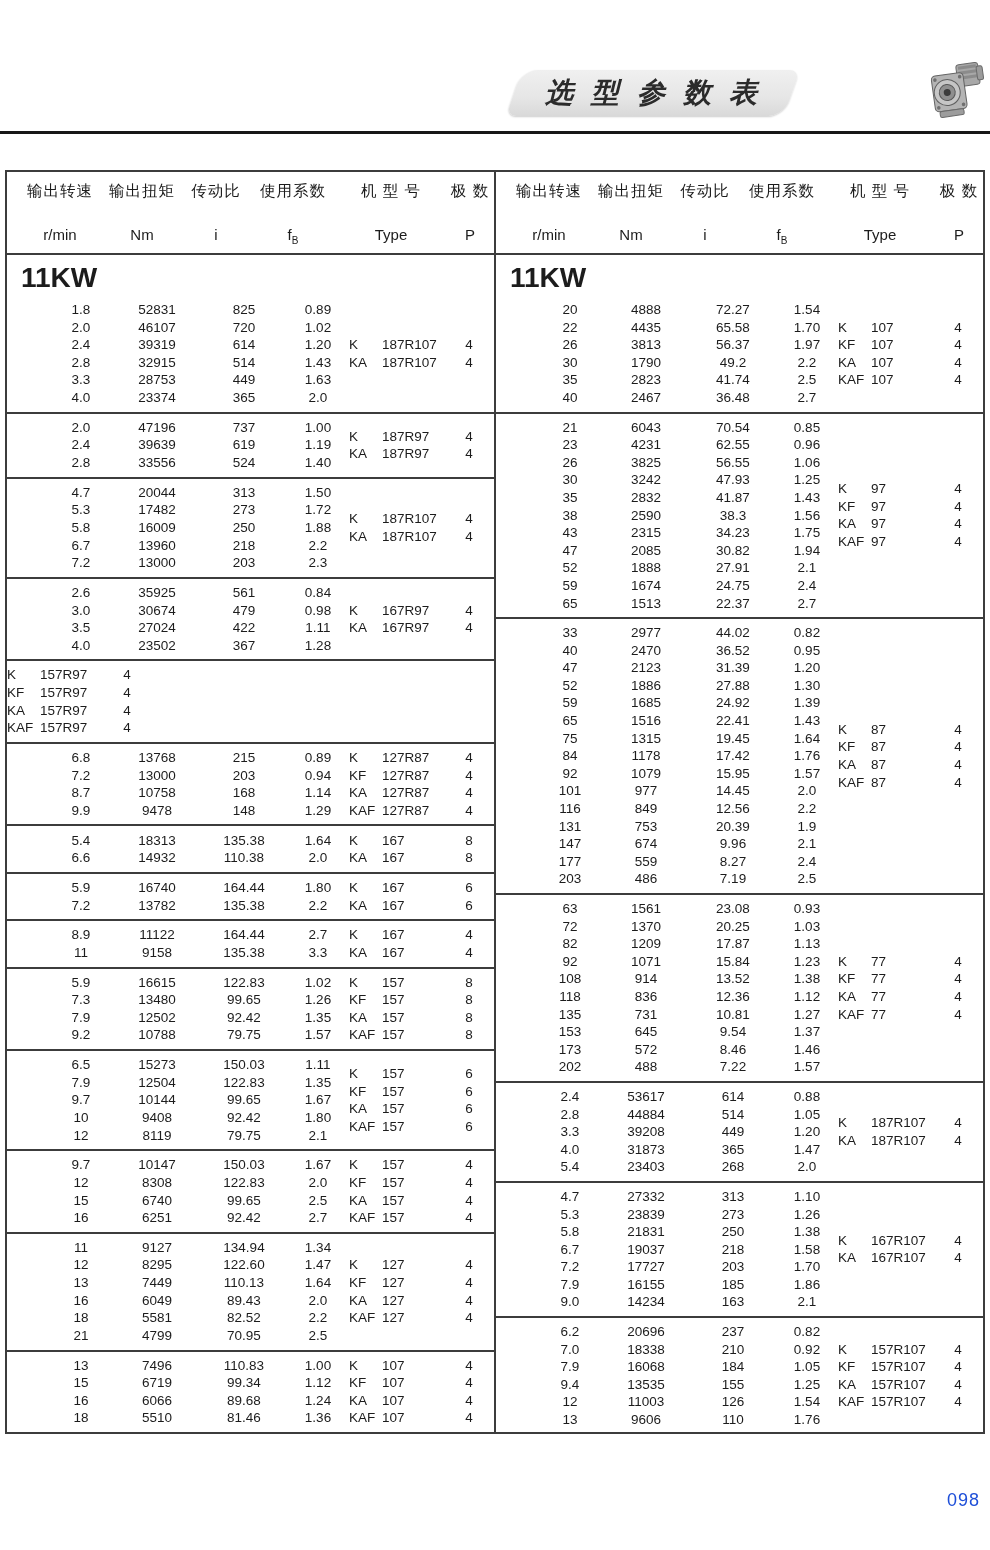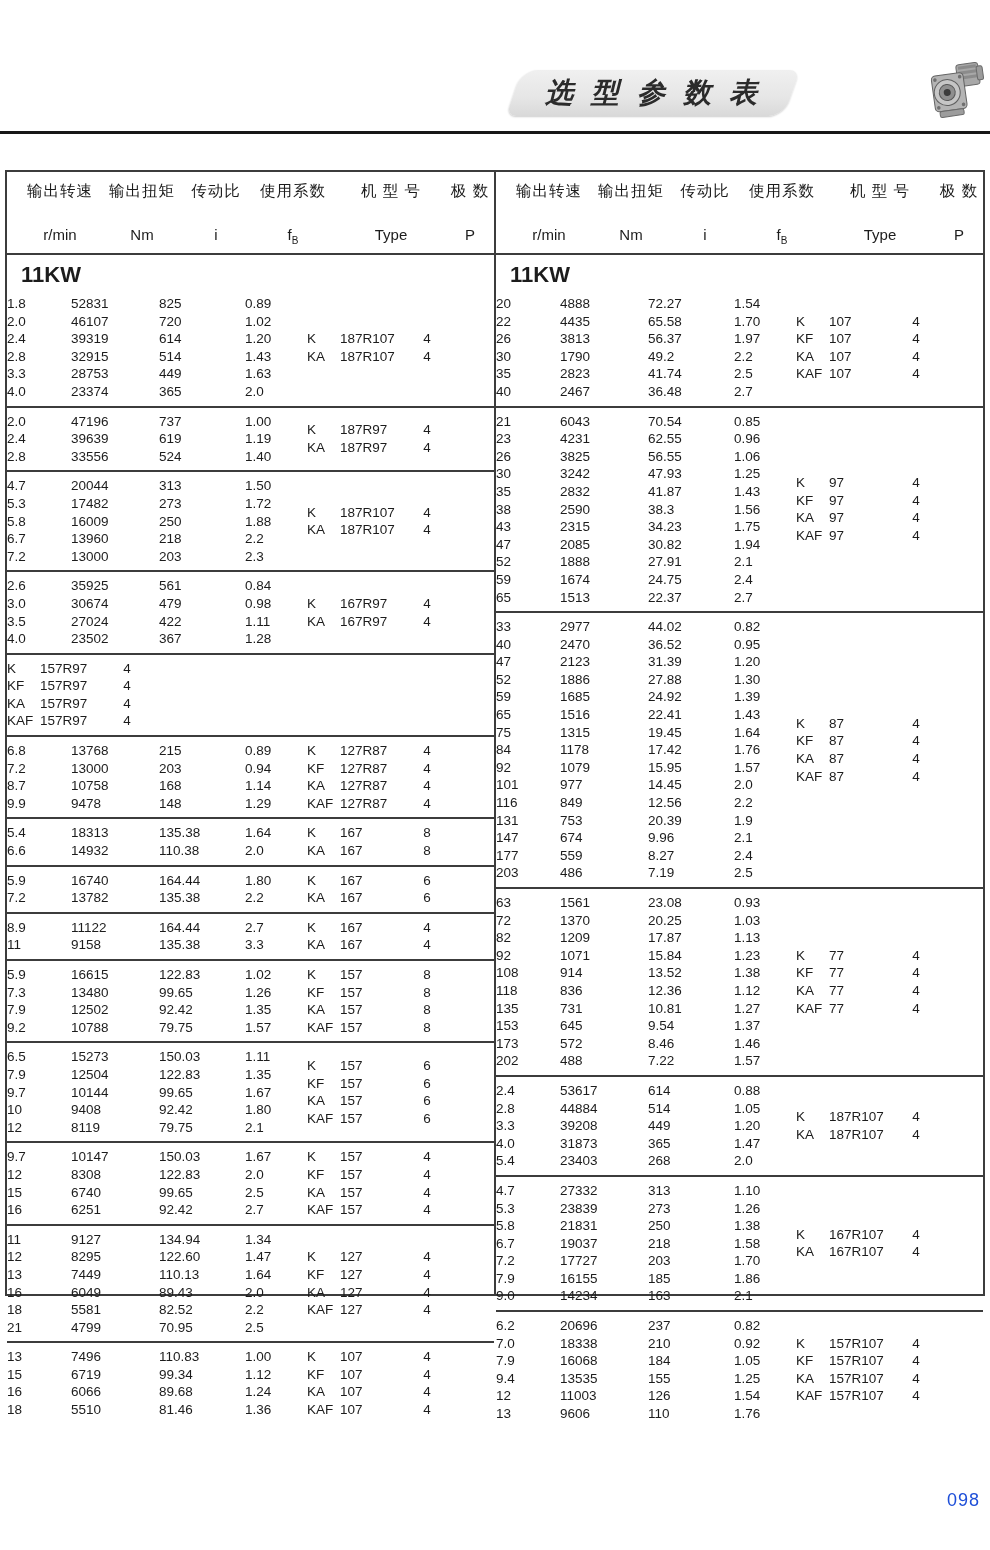--- a/index.html
+++ b/index.html
@@ -12,38 +12,38 @@
             background:linear-gradient(180deg,#f0f0f0 0%,#e6e6e6 60%,#d9d9d9 100%);
             transform:skewX(-19deg); border-radius:16px 10px 16px 10px;
             box-shadow:0 1px 2px rgba(0,0,0,0.2); }
   .banner-text { display:block; height:46px; line-height:46px; transform:skewX(19deg);
                  text-align:center; font-style:italic; font-weight:bold; font-size:28px;
                  letter-spacing:18px; padding-left:14px; color:#2b2b2b; white-space:nowrap; }
   .motor { position:absolute; right:3px; top:57px; }
   .top-rule { height:3px; background:#171717; }
 
   
-  .ptable { margin:36px 5px 0 5px; height:1126px; border:2px solid #3c3c3c;
+  .ptable { margin:36px 5px 0 5px; height:1264px; border:2px solid #3c3c3c;
             display:flex; box-sizing:border-box; }
   .half { flex:1 1 0; display:flex; flex-direction:column; min-width:0; }
   .half.left { border-right:2px solid #3c3c3c; }
 
   .col-header { display:grid; grid-template-columns:86px 78px 70px 84px 112px 46px;
                 padding:9px 0 7px 10px; border-bottom:2px solid #3c3c3c; flex:0 0 auto; }
   .ch-cell { text-align:center; white-space:nowrap; }
   .ch-cn { font-size:15.5px; letter-spacing:1px; }
   .ch-unit { font-size:15px; margin-top:24px; }
   .ch-unit sub { font-size:10px; }
 
-  .section-label { font-weight:bold; font-size:22px; padding:7px 0 2px 14px; flex:0 0 auto; }
+  .section-label { font-weight:bold; font-size:28px; padding:7px 0 2px 14px; flex:0 0 auto; }
   .sec-border { border-top:2px solid #3c3c3c; }
 
   .group { flex:1 1 auto; display:flex; align-items:center; padding:5px 0; }
   .group + .group { border-top:2px solid #3c3c3c; }
-  .grows { display:grid; grid-template-columns:64px 88px 86px 62px; flex:0 0 auto; }
+  .grows { display:grid; grid-template-columns:64px 88px 86px 62px; margin-left:42px; flex:0 0 auto;text-align:center; }
   .grows span { font-size:13.5px; line-height:17.6px; white-space:nowrap; }
   .gtypes { display:flex; flex-direction:column; justify-content:center; flex:0 0 auto; }
   .tline { display:flex; line-height:17.6px; font-size:13.5px; white-space:nowrap; }
   .tk { width:33px; }
   .tm { width:70px; }
   .tp { width:34px; text-align:center; }
 
   .footer { position:absolute; right:10px; top:1490px; font-size:18px; letter-spacing:1px; color:#1d4ed8; }
 </style>
 </head>

